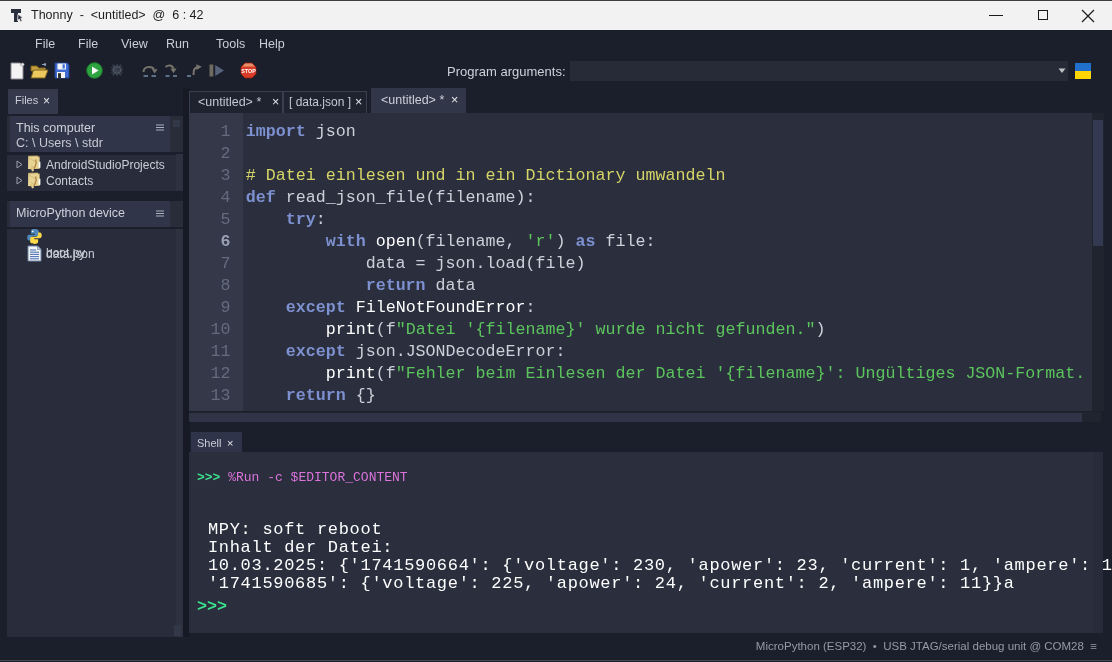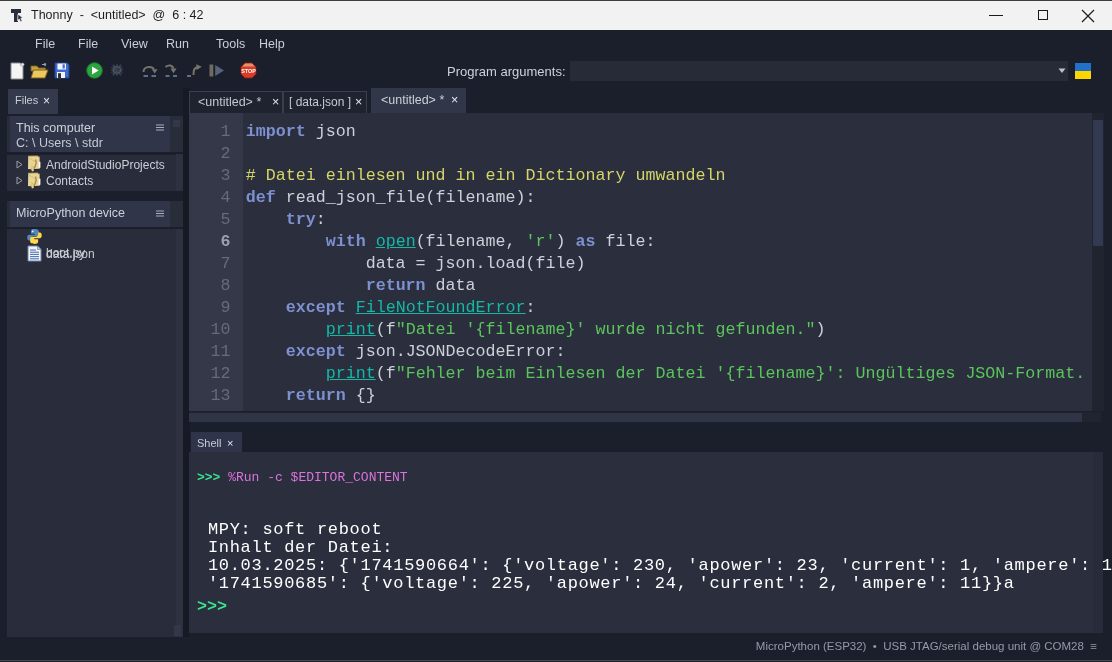--- a/index.html
+++ b/index.html
@@ -1,21 +1,21 @@
 <!DOCTYPE html>
 <html><head>
 <meta charset="utf-8">
 <style>
   * { margin:0; padding:0; box-sizing:border-box; }
   html,body { width:1112px; height:662px; overflow:hidden; }
   body { position:relative; background:#1b1f2b; font-family:"Liberation Sans", sans-serif; }
   .abs { position:absolute; }
   pre { font-family:"Liberation Mono", monospace; }
   .kw { color:#7d90cf; font-weight:bold; }
-  .bi { color:#14b8a6;text-decoration:underline; }
+  .bi { color:#ffffff; }
   .st { color:#5cc45c; }
   .cm { color:#d5d567; }
 </style>
 </head>
 <body>
 
 <div class="abs" style="left:0;top:0;width:1112px;height:30px;background:#f2f2f2;border-top:1px solid #3e3e3e;"></div>
 <div class="abs" id="appicon" style="left:10px;top:8px;width:15px;height:15px;">
   <svg width="15" height="15" viewBox="0 0 15 15">
     <path d="M1 1 h10 v4 h-3 v9 h-4 v-9 h-3 z" fill="#2a2f3d"></path>

